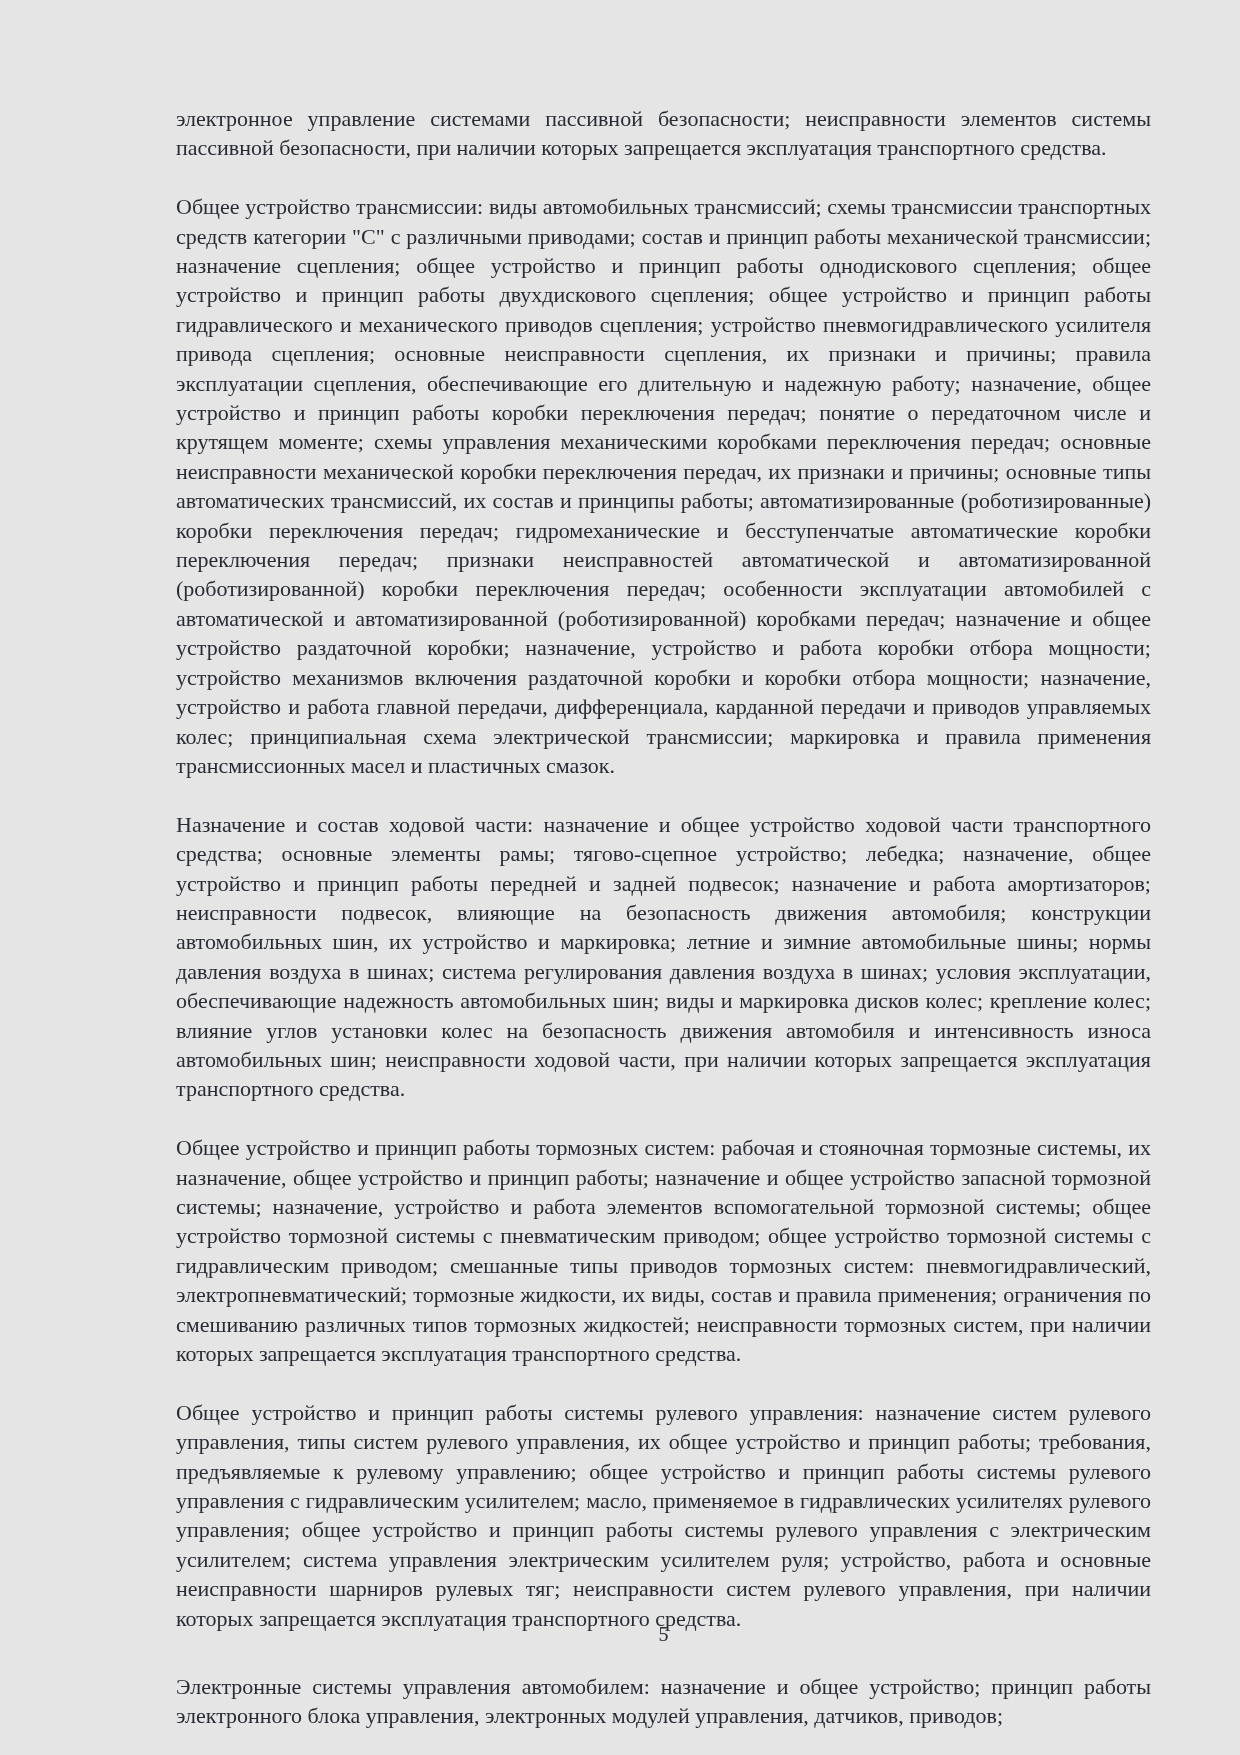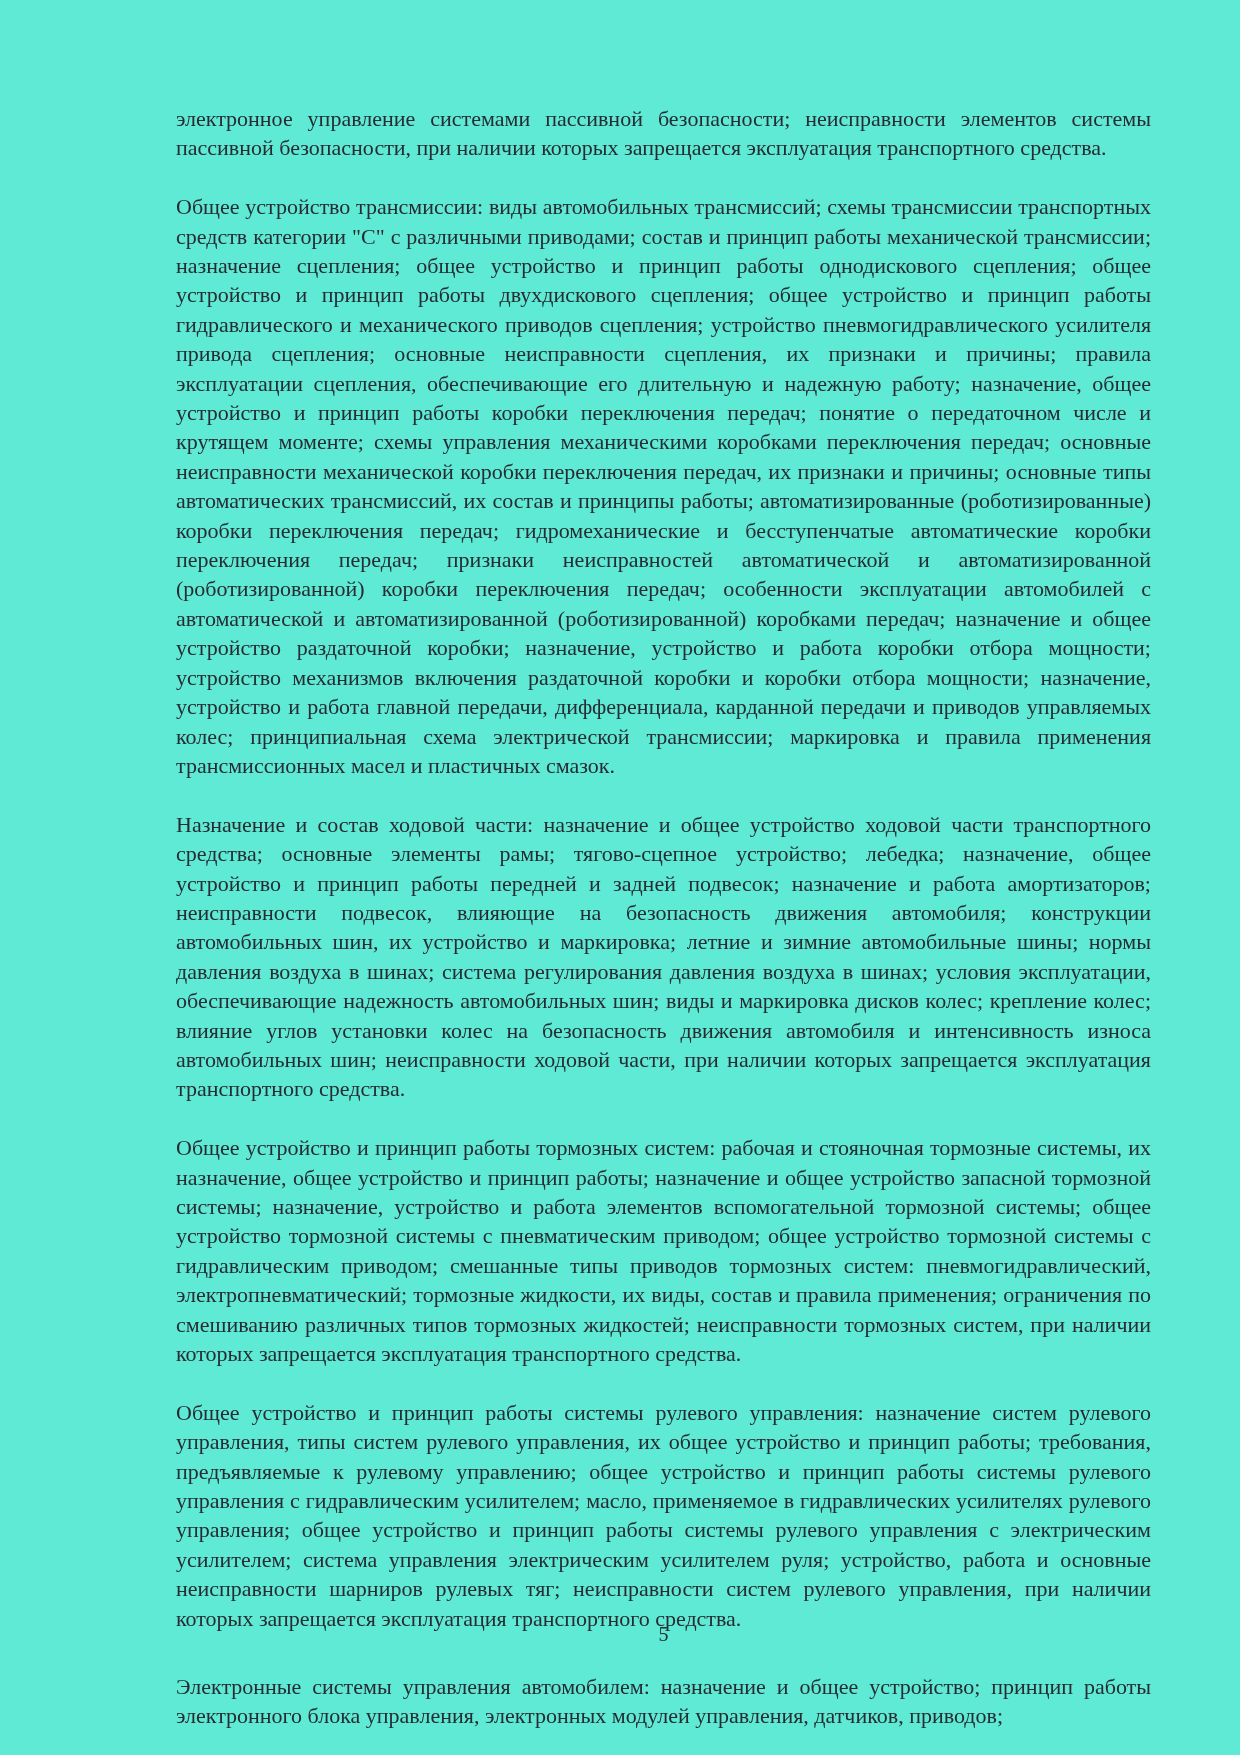--- a/index.html
+++ b/index.html
@@ -13,21 +13,21 @@
     position: relative;
     font-family: "Liberation Serif", serif;
     overflow: hidden;
   }
   .page {
     position: absolute;
     left: 0;
     top: 0;
     width: 1240px;
     height: 1755px;
-    background: #5eead4;
+    background: #e5e5e5;
   }
   .text-block {
     position: absolute;
     left: 176px;
     top: 104px;
     width: 975px;
     color: #272b33;
     font-size: 22px;
     line-height: 29.4px;
     text-align: justify;

